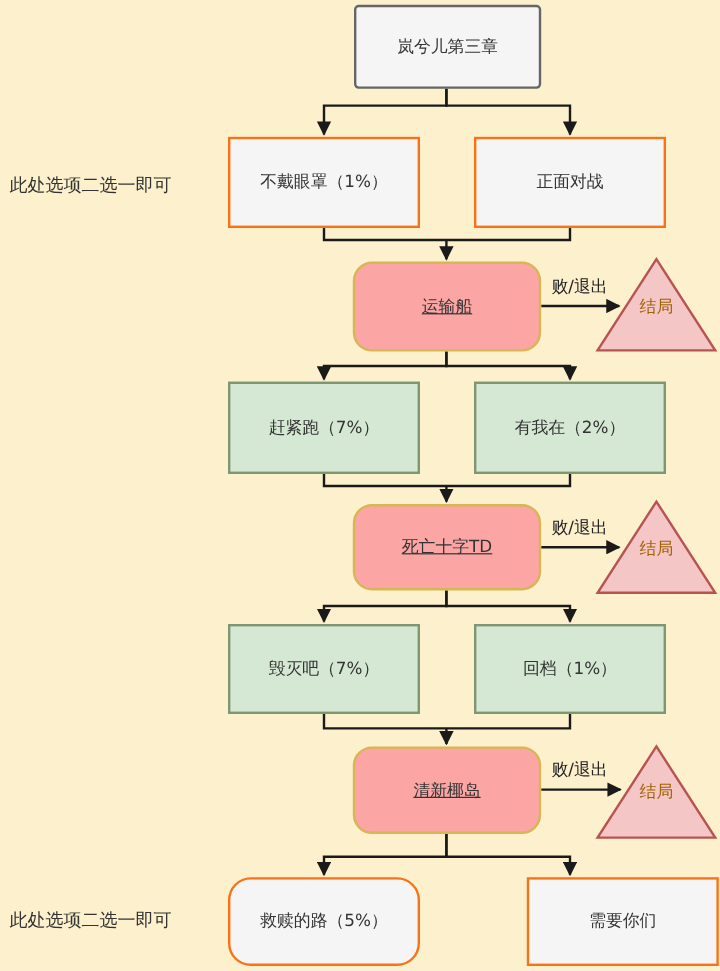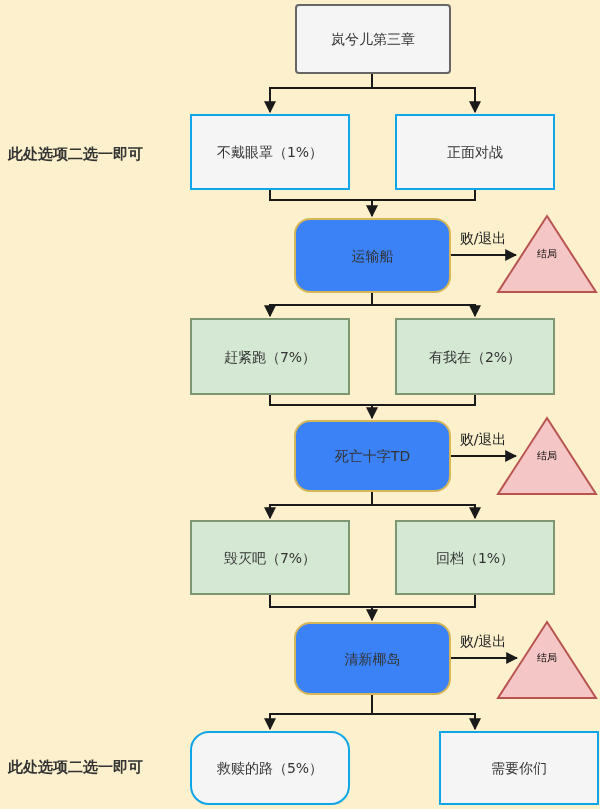--- a/index.html
+++ b/index.html
@@ -10,31 +10,31 @@
     background:#FDF0CC;
     overflow:hidden;
   }
   svg.layer{position:absolute;left:0;top:0;}
   .node{
     position:absolute;box-sizing:border-box;
     display:flex;align-items:center;justify-content:center;
     color:#333;font-size:14px;line-height:1;white-space:nowrap;
     text-align:center;
   }
-  .white{background:#F5F5F5;border:2px solid #0ea5e9;}
+  .white{background:#F5F5F5;border:2px solid #f97316;}
   .green{background:#D5E8D4;border:2px solid #7F9672;}
-  .orange{background:#3b82f6;border:2px solid #D6B656;border-radius:16px;}
+  .orange{background:#fca5a5;border:2px solid #D6B656;border-radius:16px;text-decoration:underline;}
   .start{background:#F5F5F5;border:2px solid #666;border-radius:4px;}
-  .note{position:absolute;color:#333;font-size:15px;white-space:nowrap;font-weight:bold;}
+  .note{position:absolute;color:#333;font-size:15px;white-space:nowrap;}
   .edge-label{
     position:absolute;color:#222;font-size:14px;white-space:nowrap;
     transform:translateX(-50%);
   }
   .tri-label{
-    position:absolute;color:#000000;font-size:10px;white-space:nowrap;
+    position:absolute;color:#a16207;font-size:14px;white-space:nowrap;
     transform:translateX(-50%);
   }
   path.edge{stroke:#1A1A1A;stroke-width:2;fill:none;}
   polygon.ending{fill:#F5C6C6;stroke:#B85450;stroke-width:2;}
 </style>
 </head>
 <body>
 
 <div id="canvas">
 

